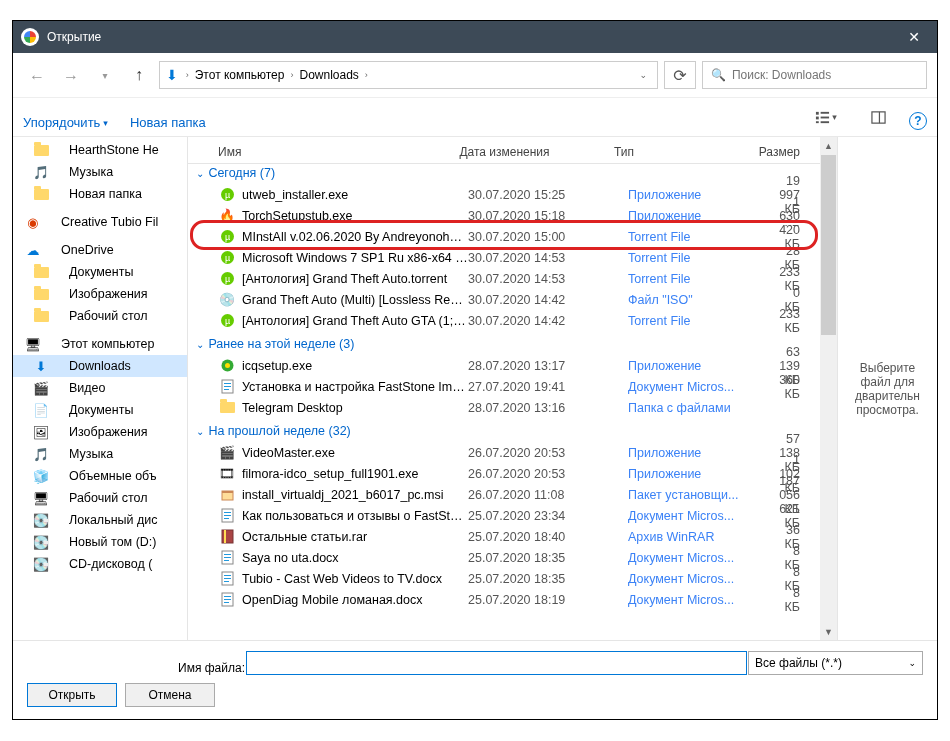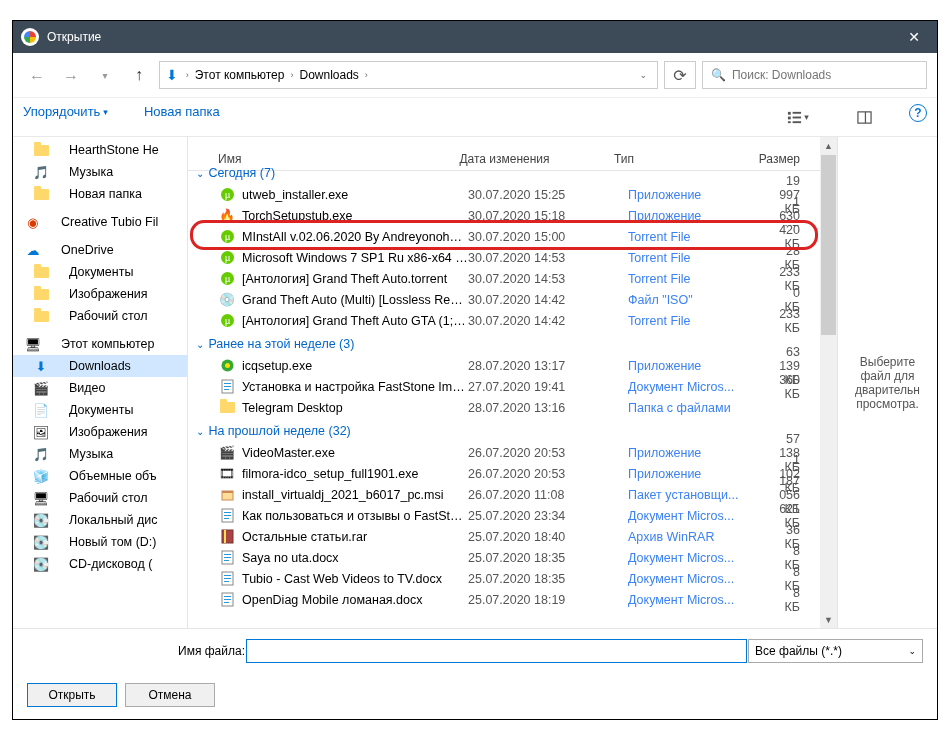--- a/index.html
+++ b/index.html
@@ -11,54 +11,54 @@
 .titlebar .close { margin-left: auto; width: 46px; height: 32px; display: flex; align-items: center; justify-content: center; font-size: 14px; }
 .navbar { display: flex; align-items: center; padding: 8px 10px; gap: 6px; border-bottom: 1px solid #eee; }
 .nav-btn { width: 28px; height: 28px; display: flex; align-items: center; justify-content: center; color: #999; font-size: 16px; }
 .nav-btn.enabled { color: #333; }
 .path-box { flex: 1; border: 1px solid #ccc; height: 28px; display: flex; align-items: center; padding: 0 6px; font-size: 12px; gap: 2px; }
 .path-box .pc-icon { color: #0078d7; font-size: 14px; margin-right: 2px; }
 .path-box .chev { color: #666; font-size: 9px; margin: 0 4px; }
 .refresh-btn { width: 32px; height: 28px; border: 1px solid #ccc; display: flex; align-items: center; justify-content: center; color: #555; }
 .search-box { width: 225px; height: 28px; border: 1px solid #ccc; display: flex; align-items: center; padding: 0 8px; color: #888; font-size: 12px; gap: 6px; }
 .search-box input { border: none; outline: none; font-size: 12px; flex:1; color:#888; }
-.toolbar { display: flex; align-items: flex-start; padding: 6px 10px; border-bottom: 1px solid #e8e8e8; font-size: 13px; gap: 24px; }
+.toolbar { display: flex; align-items: flex-end; padding: 6px 10px; border-bottom: 1px solid #e8e8e8; font-size: 13px; gap: 10px; }
 .toolbar .org { color: #0066cc; display: flex; align-items: center; gap: 3px; }
 .toolbar .newf { color: #0066cc; margin-left: 12px; }
 .toolbar .spacer { flex: 1; }
 .toolbar .view-btn { width: 42px; height: 26px; border: 1px solid transparent; display: flex; align-items: center; justify-content: center; color: #555; gap: 2px; }
 .toolbar .help { color: #0078d7; font-size: 14px; font-weight: bold; width: 18px; height: 18px; border: 1.5px solid #0078d7; border-radius: 50%; display: flex; align-items: center; justify-content: center; font-size: 12px; }
 .body { flex: 1; display: flex; overflow: hidden; }
 .sidebar { width: 175px; border-right: 1px solid #e5e5e5; overflow-y: auto; font-size: 12.5px; padding: 2px 0; }
 .sb-item { display: flex; align-items: center; padding: 2px 4px 2px 20px; gap: 20px; height: 22px; white-space: nowrap; overflow: hidden; }
 .sb-item.root { padding-left: 12px; margin-top: 6px; }
 .sb-item.sel { background: #d0e7ff; }
 .sb-ico { width: 16px; height: 16px; display: inline-flex; align-items: center; justify-content: center; font-size: 13px; }
 .fold-y { background: #ffd86b; border-radius: 1px; width: 15px; height: 11px; position: relative; }
 .fold-y::before { content: ""; position: absolute; top: -3px; left: 0; width: 7px; height: 3px; background: #ffd86b; border-radius: 1px 1px 0 0; }
 .main { flex: 1; display: flex; overflow: hidden; }
 .filearea { flex: 1; overflow-y: auto; position: relative; font-size: 12.5px; }
-.cols { display: flex; border-bottom: 1px solid #e5e5e5; padding: 4px 0 4px 30px; color: #444; font-size: 12px; position: sticky; top: 11px; background: #fff; }
+.cols { display: flex; border-bottom: 1px solid #e5e5e5; padding: 4px 0 4px 30px; color: #444; font-size: 12px; position: sticky; top: 4px; background: #fff; }
 .col-name { width: 250px; }
 .col-date { width: 160px; }
 .col-type { width: 150px; }
 .col-size { flex: 1; text-align: right; padding-right: 20px; }
 .group-hdr { color: #0066cc; font-size: 12.5px; padding: 6px 0 4px 8px; display: flex; align-items: center; gap: 4px; }
 .group-hdr .chev { font-size: 10px; }
 .file-row { display: flex; align-items: center; padding: 1px 0 1px 30px; height: 21px; }
 .file-row.hl { background: #fff; position: relative; }
 .hl-frame { position: absolute; border: 3px solid #d22; border-radius: 14px; pointer-events: none; z-index: 5; }
 .f-ico { width: 18px; margin-right: 6px; display: inline-flex; align-items: center; justify-content: center; font-size: 13px; }
 .f-name { width: 226px; white-space: nowrap; overflow: hidden; text-overflow: ellipsis; }
 .f-date { width: 160px; color: #555; }
 .f-type { width: 150px; color: #3b82f6; white-space: nowrap; overflow: hidden; text-overflow: ellipsis; }
 .f-size { flex: 1; text-align: right; padding-right: 20px; color: #555; }
 .preview { width: 100px; border-left: 1px solid #e5e5e5; display: flex; align-items: center; justify-content: center; text-align: center; font-size: 12px; color: #555; padding: 10px; }
 .footer { border-top: 1px solid #e5e5e5; padding: 10px 14px 12px 14px; background: #fff; }
-.fn-row { display: flex; align-items: center; gap: 1px; margin-bottom: 20px; }
+.fn-row { display: flex; align-items: flex-end; gap: 1px; margin-bottom: 8px; }
 .fn-label { font-size: 12px; width: 218px; text-align: right; }
 .fn-input { flex: 1; border: 1px solid #0078d7; height: 24px; padding: 0 6px; font-size: 12px; }
 .fn-filter { width: 175px; height: 24px; border: 1px solid #aaa; padding: 0 6px; font-size: 12px; display: flex; align-items: center; justify-content: space-between; }
 .btn-row { display: flex; justify-content: flex-start; gap: 8px; }
 .btn { width: 90px; height: 24px; border: 1px solid #aaa; background: #f0f0f0; font-size: 12px; display: flex; align-items: center; justify-content: center; }
 .btn.primary { border: 1.5px solid #0078d7; }
 svg.mini { width: 15px; height: 15px; }
 .scrollbar { width: 17px; background: #f0f0f0; display: flex; flex-direction: column; }
 .sb-arrow { height: 17px; display: flex; align-items: center; justify-content: center; font-size: 9px; color: #666; }
 .sb-thumb { background: #cdcdcd; flex: 0 0 180px; margin: 1px; }

